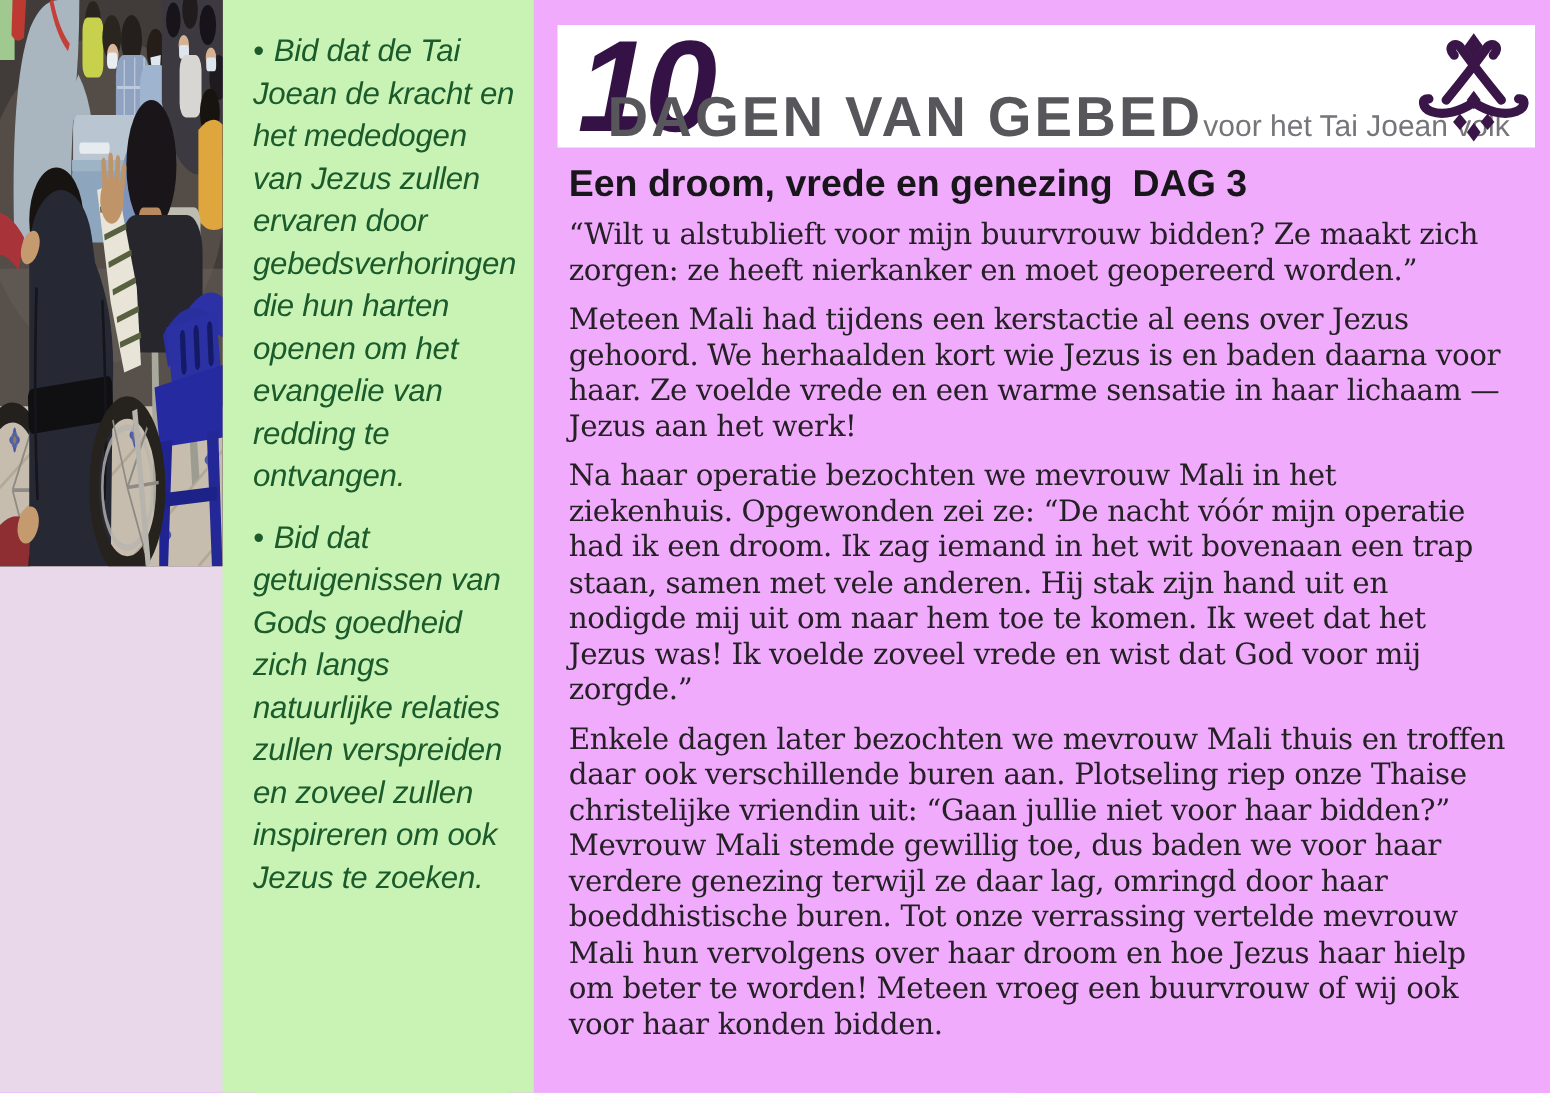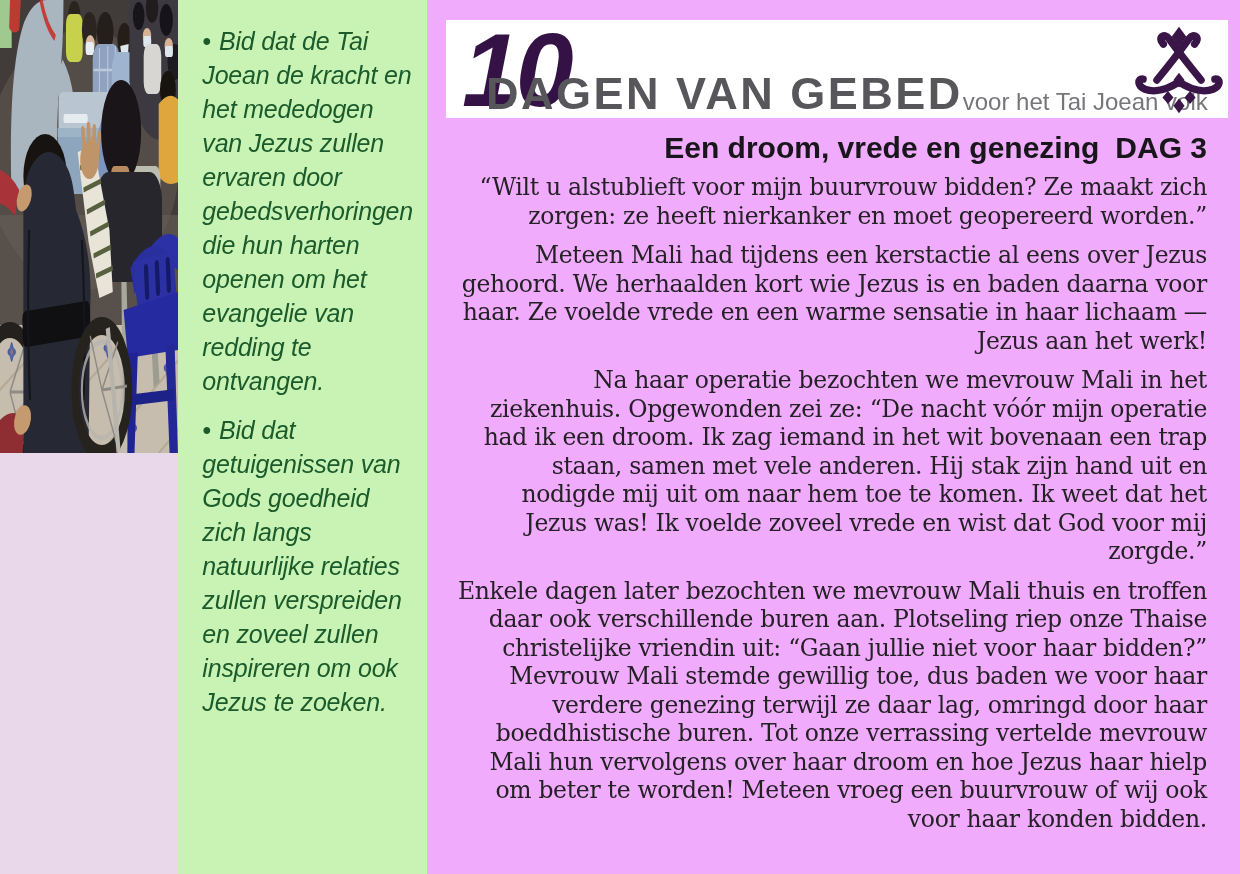--- a/index.html
+++ b/index.html
@@ -41,28 +41,28 @@
     font-size:45px; font-weight:700; color:#57565a; letter-spacing:2.5px;
     line-height:48px; white-space:nowrap;
   }
   .masthead-subtitle {
     font-size:24px; color:#76757a; line-height:33px; margin-top:-1px; white-space:nowrap;
   }
   .masthead-logo { width:98px; flex:none; display:flex; align-items:center; justify-content:center; }
 
   .content { position:absolute; top:131px; left:28px; width:752px; }
   .heading {
-    text-align:right; font-size:30px; line-height:34px; color:#18161a;
+    text-align:left; font-size:30px; line-height:34px; color:#18161a;
     margin:0 0 8px 0; white-space:nowrap;
   }
   .heading .day { font-weight:700; margin-left:16px; }
   .content p.body {
     font-family:"DejaVu Serif", serif;
     font-size:23.5px; line-height:28.5px; letter-spacing:-0.3px;
-    color:#242025; margin:0 0 11px 0; text-align:right;
+    color:#242025; margin:0 0 11px 0; text-align:left;
   }
 </style>
 </head>
 <body>
 
 <div class="page">
 
   <div class="left-col">
 
     <div class="photo-wrap" role="img" aria-label="Nachtelijke gebedsbijeenkomst: man in rolstoel met opgeheven hand te midden van een groep mensen met mondkapjes, blauwe plastic stoelen op een tegelvloer.">

